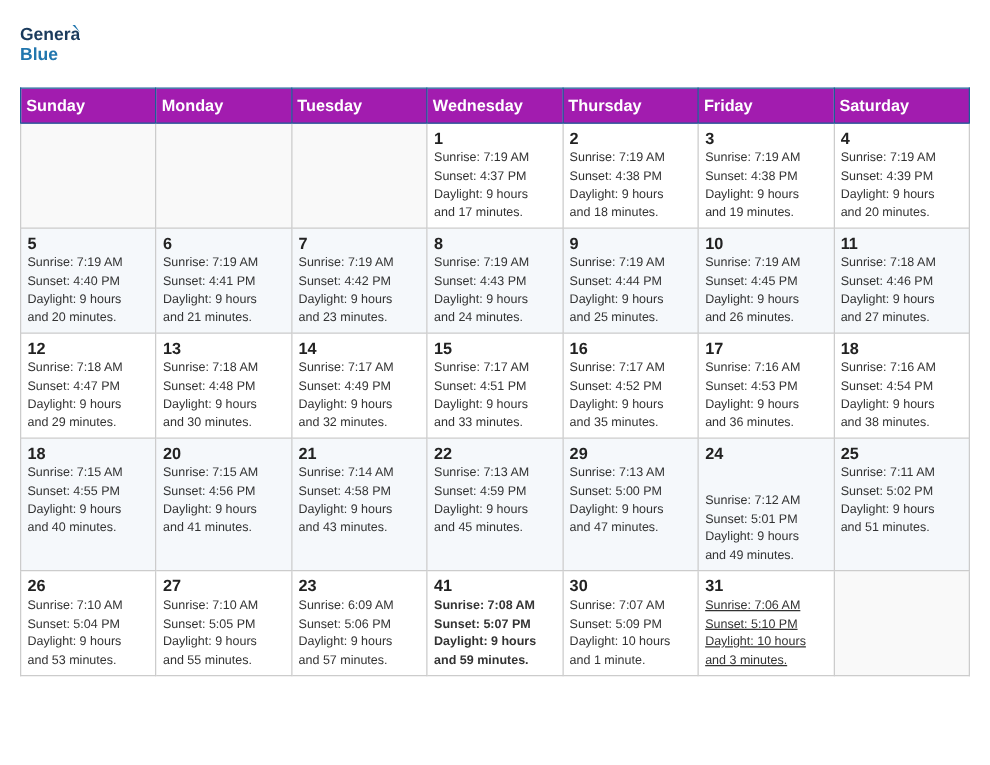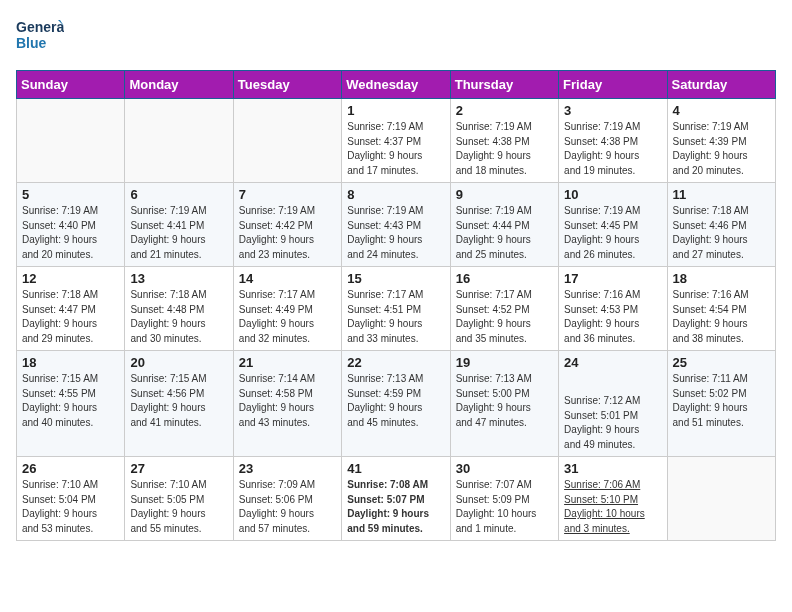--- a/index.html
+++ b/index.html
@@ -262,21 +262,21 @@
 and 43 minutes.</div>
         </td>
         <td>
           <span class="day-num">22</span>
           <div class="day-info" style="white-space: pre-line;">Sunrise: 7:13 AM
 Sunset: 4:59 PM
 Daylight: 9 hours
 and 45 minutes.</div>
         </td>
         <td>
-          <span class="day-num">19</span>
+          <span class="day-num">29</span>
           <div class="day-info" style="white-space: pre-line;">Sunrise: 7:13 AM
 Sunset: 5:00 PM
 Daylight: 9 hours
 and 47 minutes.</div>
         </td>
         <td>
           <span class="day-num">24</span>
           <div class="day-info" style="white-space: pre-line; margin-top: 24px;">Sunrise: 7:12 AM
 Sunset: 5:01 PM
 Daylight: 9 hours
@@ -300,21 +300,21 @@
         </td>
         <td>
           <span class="day-num">27</span>
           <div class="day-info" style="white-space: pre-line;">Sunrise: 7:10 AM
 Sunset: 5:05 PM
 Daylight: 9 hours
 and 55 minutes.</div>
         </td>
         <td>
           <span class="day-num">23</span>
-          <div class="day-info" style="white-space: pre-line;">Sunrise: 7:09 AM
+          <div class="day-info" style="white-space: pre-line;">Sunrise: 6:09 AM
 Sunset: 5:06 PM
 Daylight: 9 hours
 and 57 minutes.</div>
         </td>
         <td>
           <span class="day-num">41</span>
           <div class="day-info" style="white-space: pre-line; font-weight: bold;">Sunrise: 7:08 AM
 Sunset: 5:07 PM
 Daylight: 9 hours
 and 59 minutes.</div>

